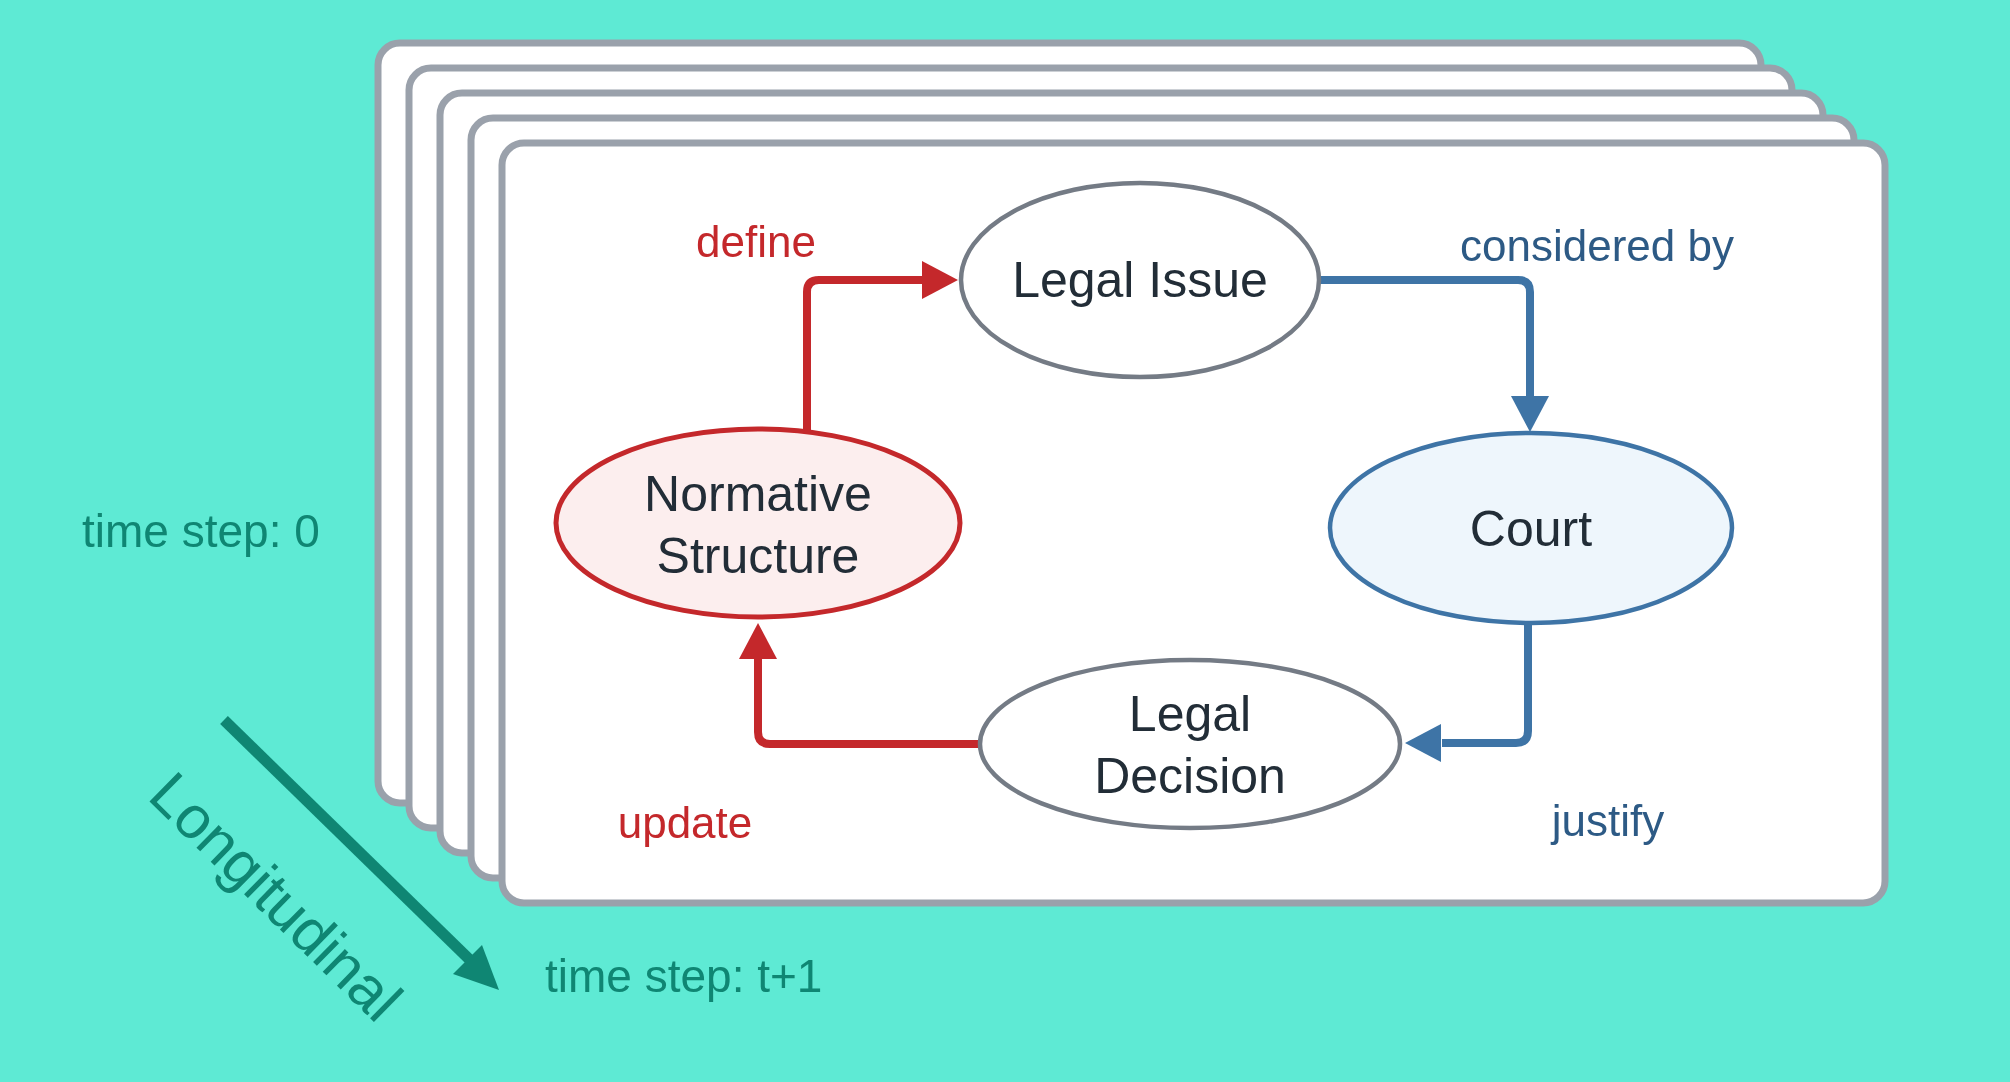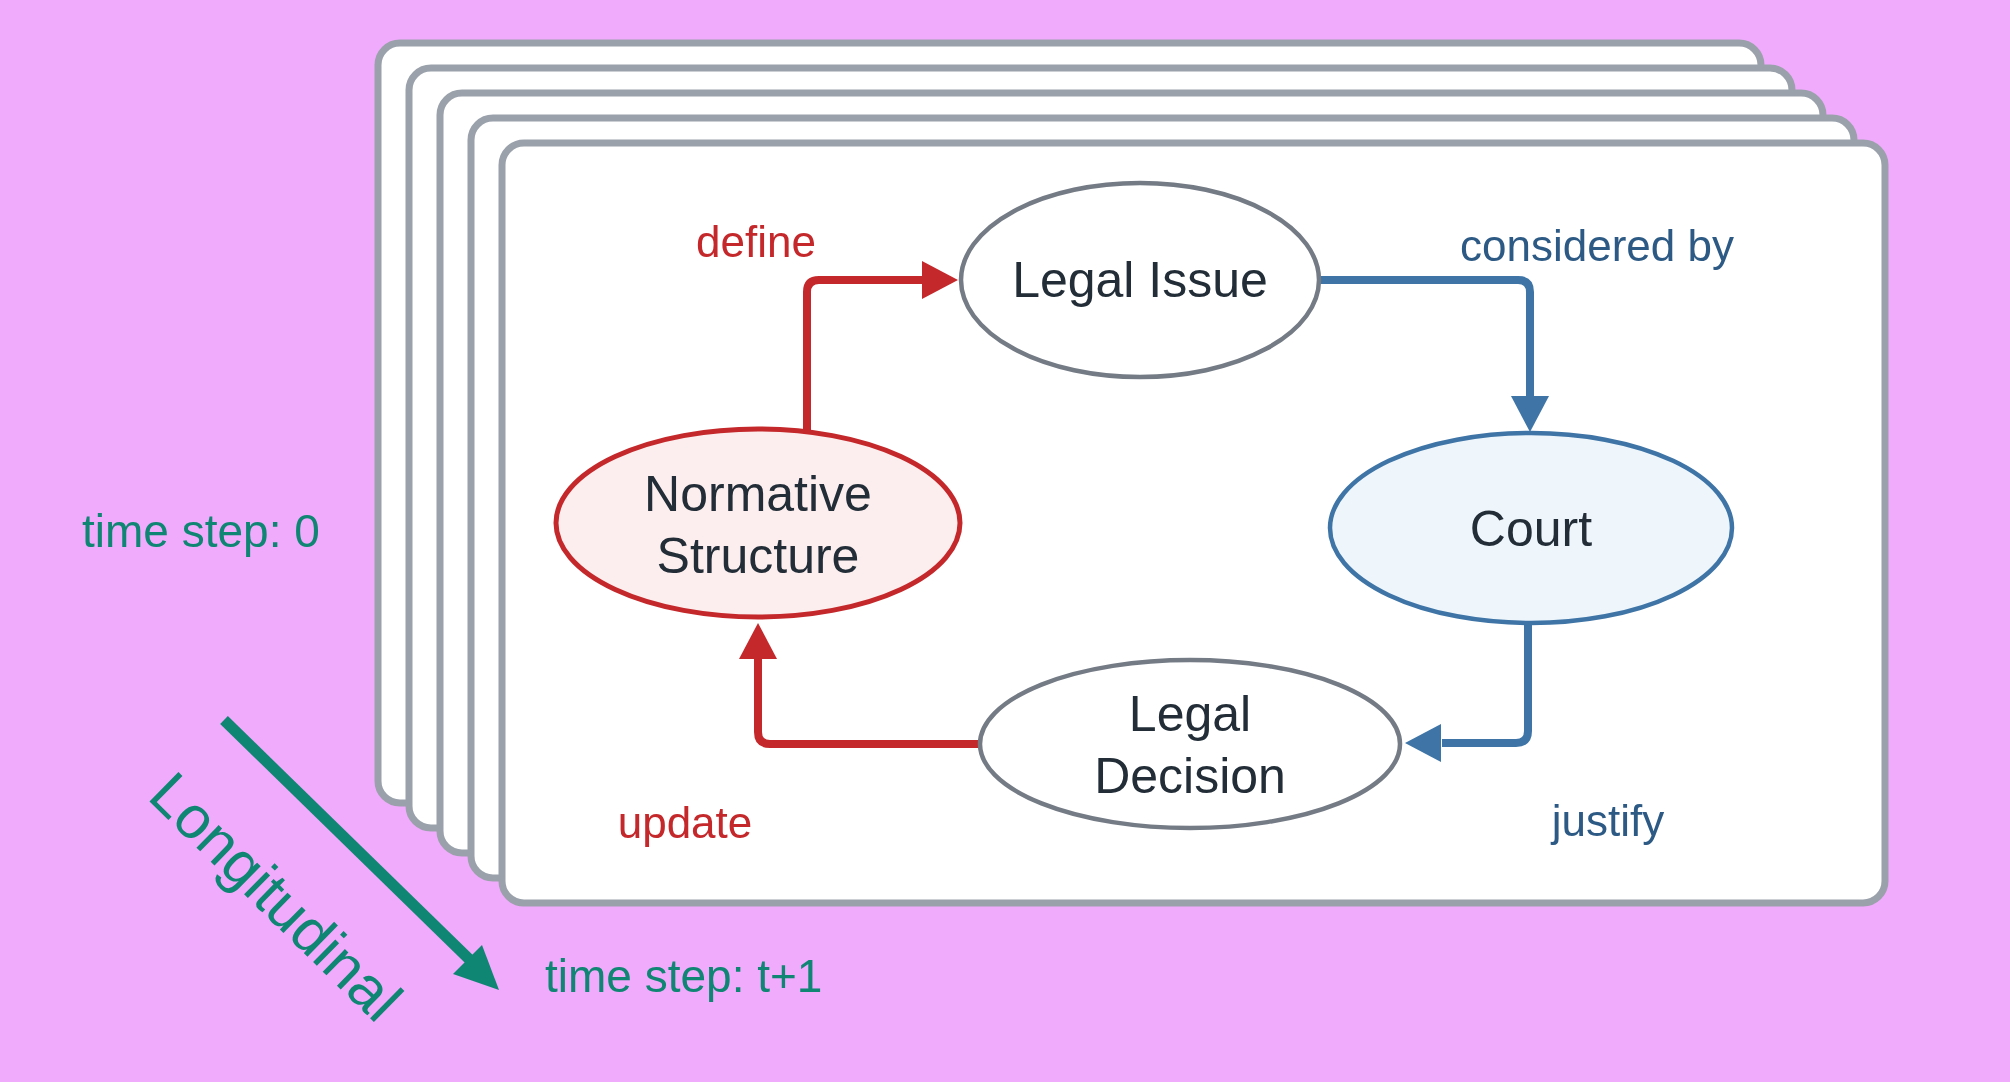--- a/index.html
+++ b/index.html
@@ -7,21 +7,21 @@
     padding: 0;
     background: #ffffff;
     width: 2010px;
     height: 1082px;
     overflow: hidden;
   }
   .stage {
     position: relative;
     width: 2010px;
     height: 1082px;
-    background: #f0abfc;
+    background: #5eead4;
   }
   svg { display: block; }
   text {
     font-family: "Liberation Sans", sans-serif;
     font-weight: 400;
   }
   .node-label { font-size: 50px; }
   .edge-label { font-size: 44px; }
   .time-label { font-size: 46px; }
   .axis-label { font-size: 60px; }

